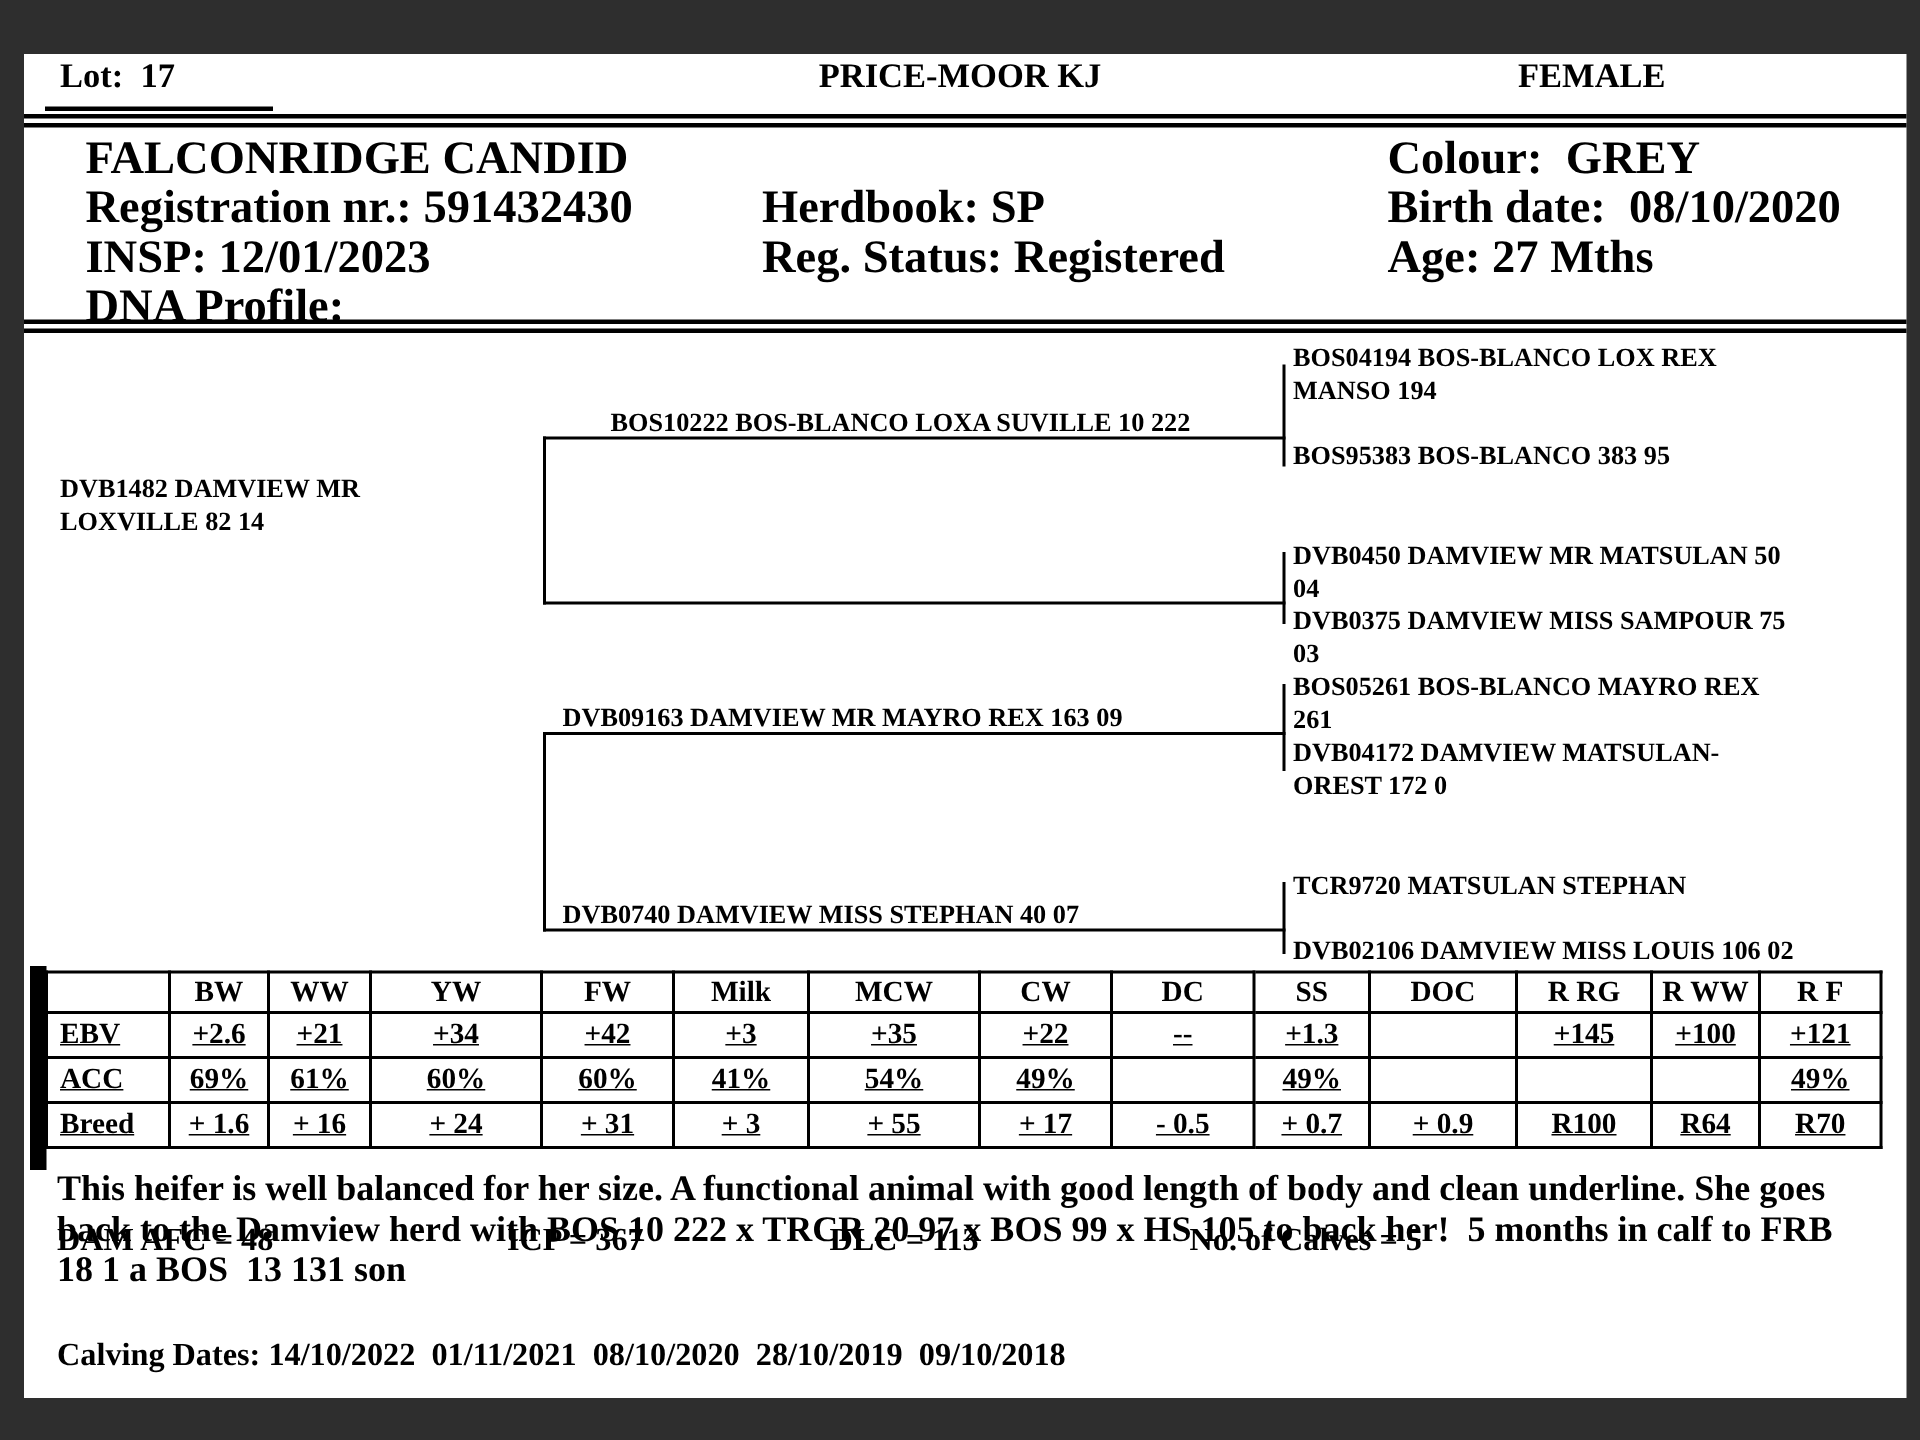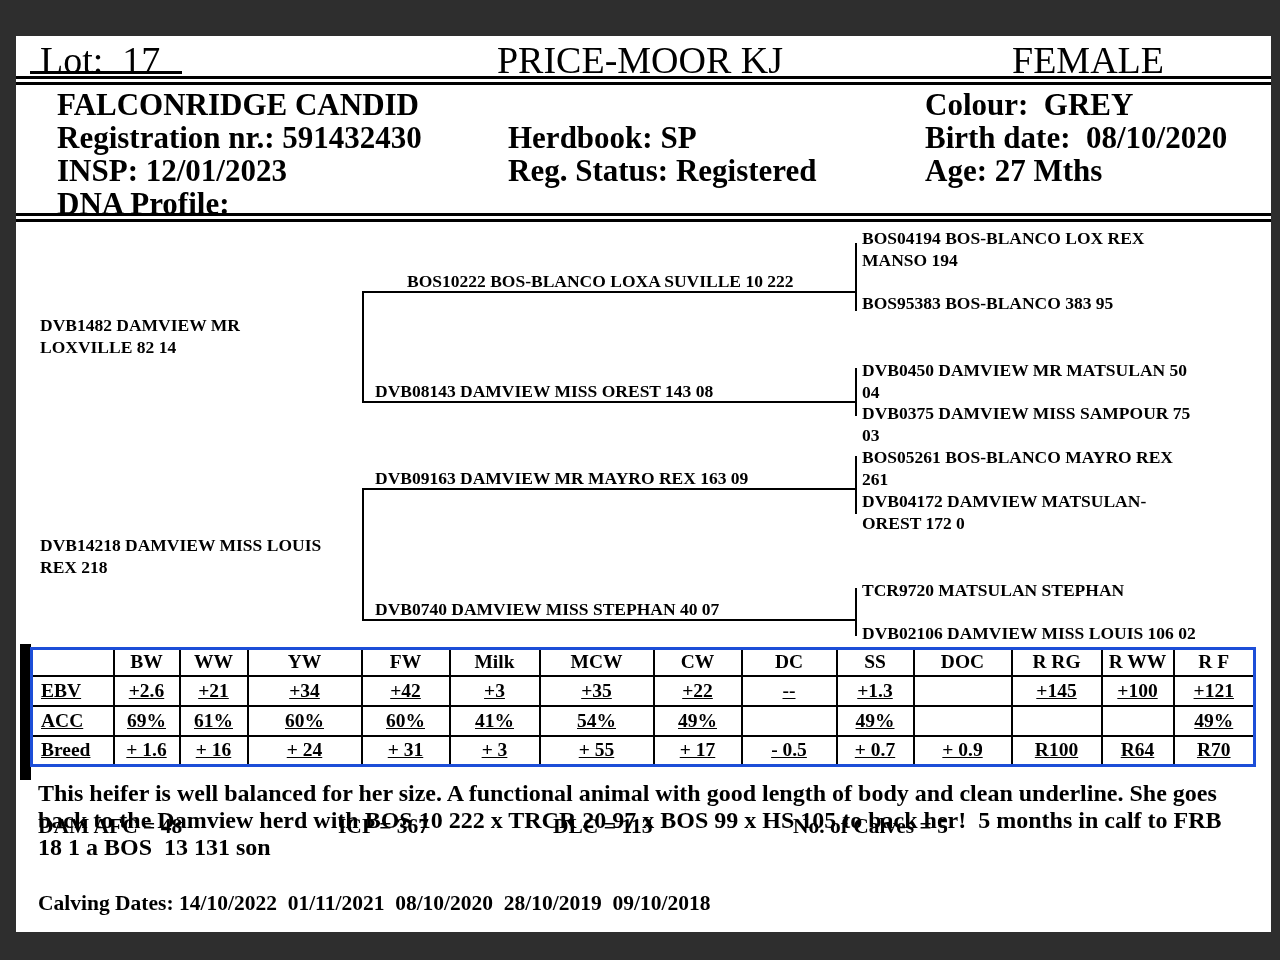--- a/index.html
+++ b/index.html
@@ -4,32 +4,32 @@
 <style>
   * { margin:0; padding:0; box-sizing:border-box; }
   body { width:1280px; height:960px; background:#2e2e2e; font-family:"Liberation Serif","DejaVu Serif",serif; color:#000; }
   #page { position:relative; width:1280px; height:960px; background:#fff; overflow:hidden; }
   .band { position:absolute; background:#2e2e2e; }
   .band-top { left:0; top:0; width:1280px; height:36px; }
   .band-bottom { left:0; top:932px; width:1280px; height:28px; }
   .band-left { left:0; top:0; width:16px; height:960px; }
   .band-right { left:1271px; top:0; width:9px; height:960px; }
 
-  .hdr { position:absolute; font-size:38px; font-weight:400; white-space:pre-wrap; }
+  .hdr { position:absolute; font-size:23px; font-weight:700; white-space:pre-wrap; }
   .rule-double { position:absolute; border-top:3px solid #000; border-bottom:3px solid #000; height:3px; box-sizing:content-box; }
   .thinline { position:absolute; background:#000; }
 
   .info-item { position:absolute; font-size:31px; font-weight:700; white-space:pre-wrap;text-align:right; }
 
   .ped { position:absolute; font-size:17.5px; line-height:22px; font-weight:700; }
   .pline { position:absolute; background:#000; }
 
   #ebv { position:absolute; left:30px; top:647px; width:1223px; border-collapse:collapse; table-layout:fixed; }
   #ebv th, #ebv td { border:2px solid #000; font-size:19.5px; font-weight:700; text-align:center; vertical-align:middle; overflow:hidden; }
-  #ebv { border:3px solid #1d4ed8; }
+  #ebv { border:1px solid #1d4ed8; }
   #ebv tr.hrow { height:27px; }
   #ebv tr.drow { height:30px;text-decoration:underline; }
   #ebv td.rowlabel { text-align:left; padding-left:8px; }
   .table-left-bar { position:absolute; left:20px; top:644px; width:11px; height:136px; background:#000; }
 
   .desc { position:absolute; left:38px; top:780px; width:1212px; font-size:24px; line-height:27px; font-weight:700; white-space:pre-wrap; }
   .stat { position:absolute; top:814px; font-size:21.5px; font-weight:700; white-space:pre-wrap; }
   .calving { position:absolute; left:38px; top:891px; font-size:21.5px; font-weight:700; white-space:pre-wrap; }
 </style>
 </head>
@@ -53,24 +53,22 @@
   <div class="info-item" style="left:57px; top:153px;">INSP: 12/01/2023</div>
   <div class="info-item" style="left:57px; top:186px;">DNA Profile:</div>
   <div class="info-item" style="left:508px; top:120px;">Herdbook: SP</div>
   <div class="info-item" style="left:508px; top:153px;">Reg. Status: Registered</div>
   <div class="info-item" style="left:925px; top:87px;">Colour:  GREY</div>
   <div class="info-item" style="left:925px; top:120px;">Birth date:  08/10/2020</div>
   <div class="info-item" style="left:925px; top:153px;">Age: 27 Mths</div>
   <div class="rule-double" style="left:16px; top:213px; width:1255px;"></div>
 
   <div class="ped" style="left:40px; top:314px; width:230px;">DVB1482 DAMVIEW MR LOXVILLE 82 14</div>
-  <div class="ped" style="left:40px; top:534px; width:300px;">DVB14218 DAMVIEW MISS LOUIS REX 218</div>
 
   <div class="ped" style="left:375px; top:270px; width:470px;margin-left:32px;">BOS10222 BOS-BLANCO LOXA SUVILLE 10 222</div>
-  <div class="ped" style="left:375px; top:380px; width:470px;">DVB08143 DAMVIEW MISS OREST 143 08</div>
   <div class="ped" style="left:375px; top:467px; width:470px;">DVB09163 DAMVIEW MR MAYRO REX 163 09</div>
   <div class="ped" style="left:375px; top:598px; width:470px;">DVB0740 DAMVIEW MISS STEPHAN 40 07</div>
 
   <div class="ped" style="left:862px; top:227px; width:340px;">BOS04194 BOS-BLANCO LOX REX MANSO 194</div>
   <div class="ped" style="left:862px; top:292px; width:340px;">BOS95383 BOS-BLANCO 383 95</div>
   <div class="ped" style="left:862px; top:359px; width:340px;">DVB0450 DAMVIEW MR MATSULAN 50 04</div>
   <div class="ped" style="left:862px; top:402px; width:340px;">DVB0375 DAMVIEW MISS SAMPOUR 75 03</div>
   <div class="ped" style="left:862px; top:446px; width:340px;">BOS05261 BOS-BLANCO MAYRO REX 261</div>
   <div class="ped" style="left:862px; top:490px; width:340px;">DVB04172 DAMVIEW MATSULAN-OREST 172 0</div>
   <div class="ped" style="left:862px; top:579px; width:340px;">TCR9720 MATSULAN STEPHAN</div>

